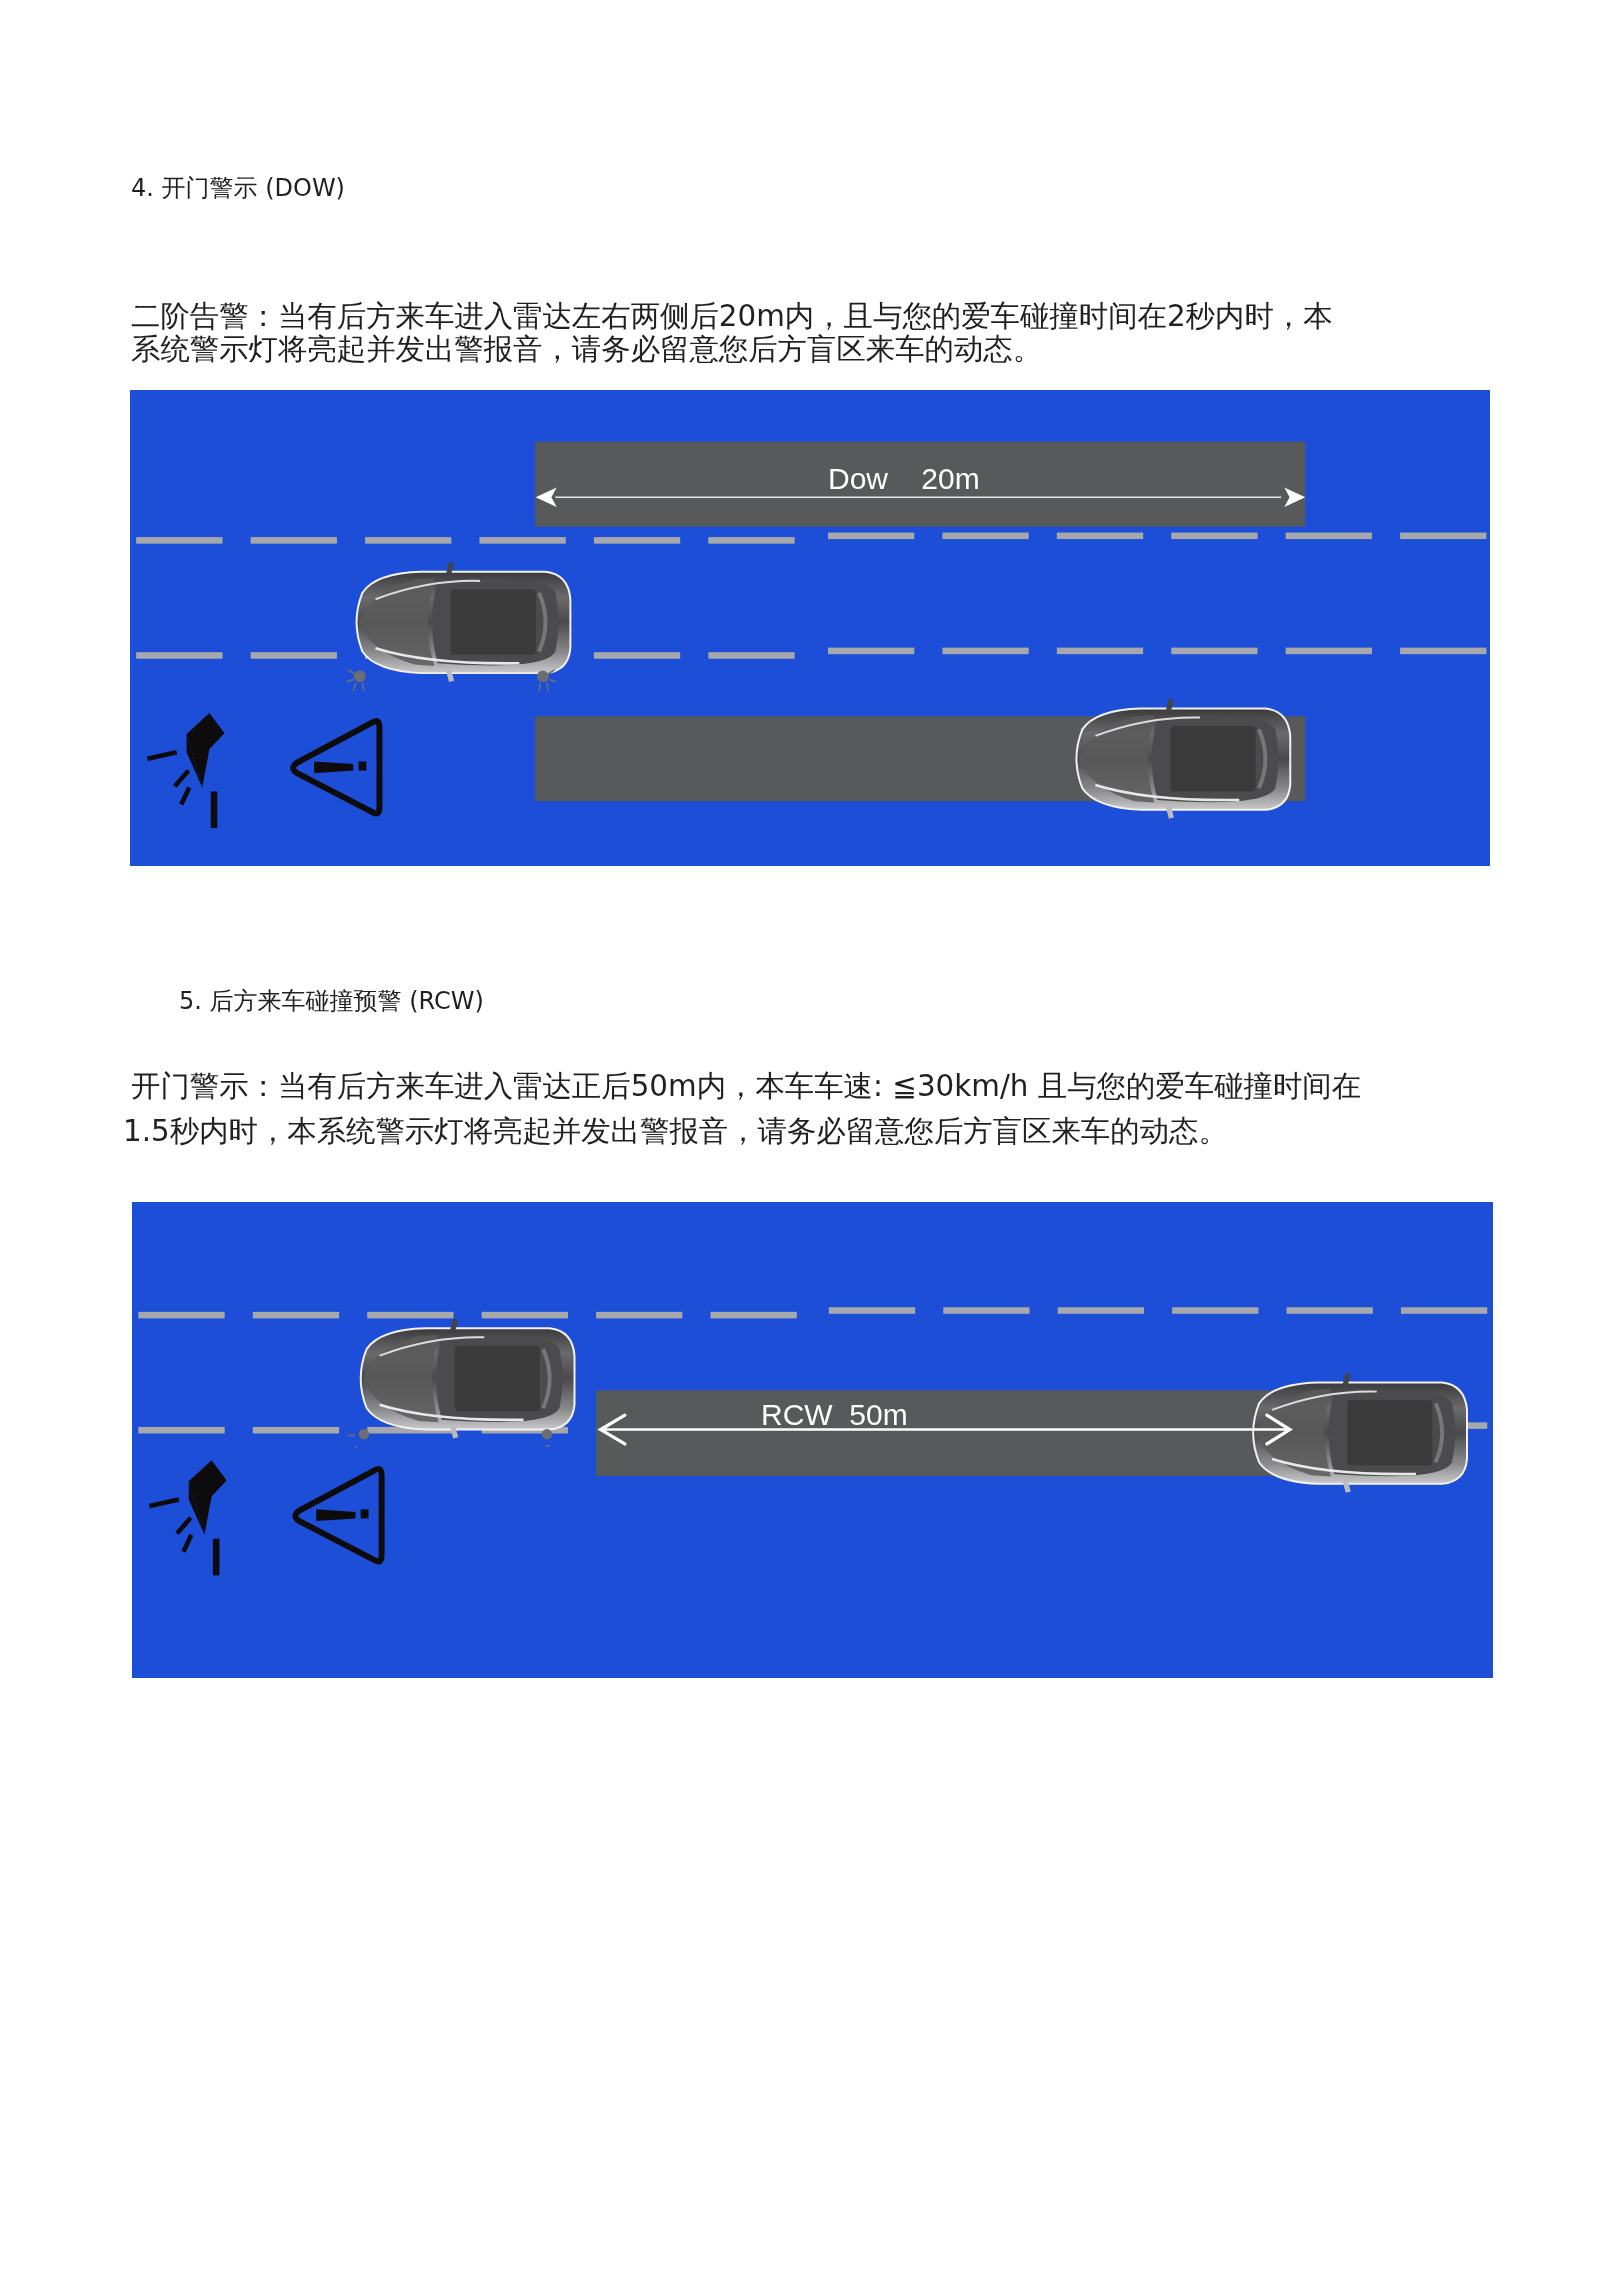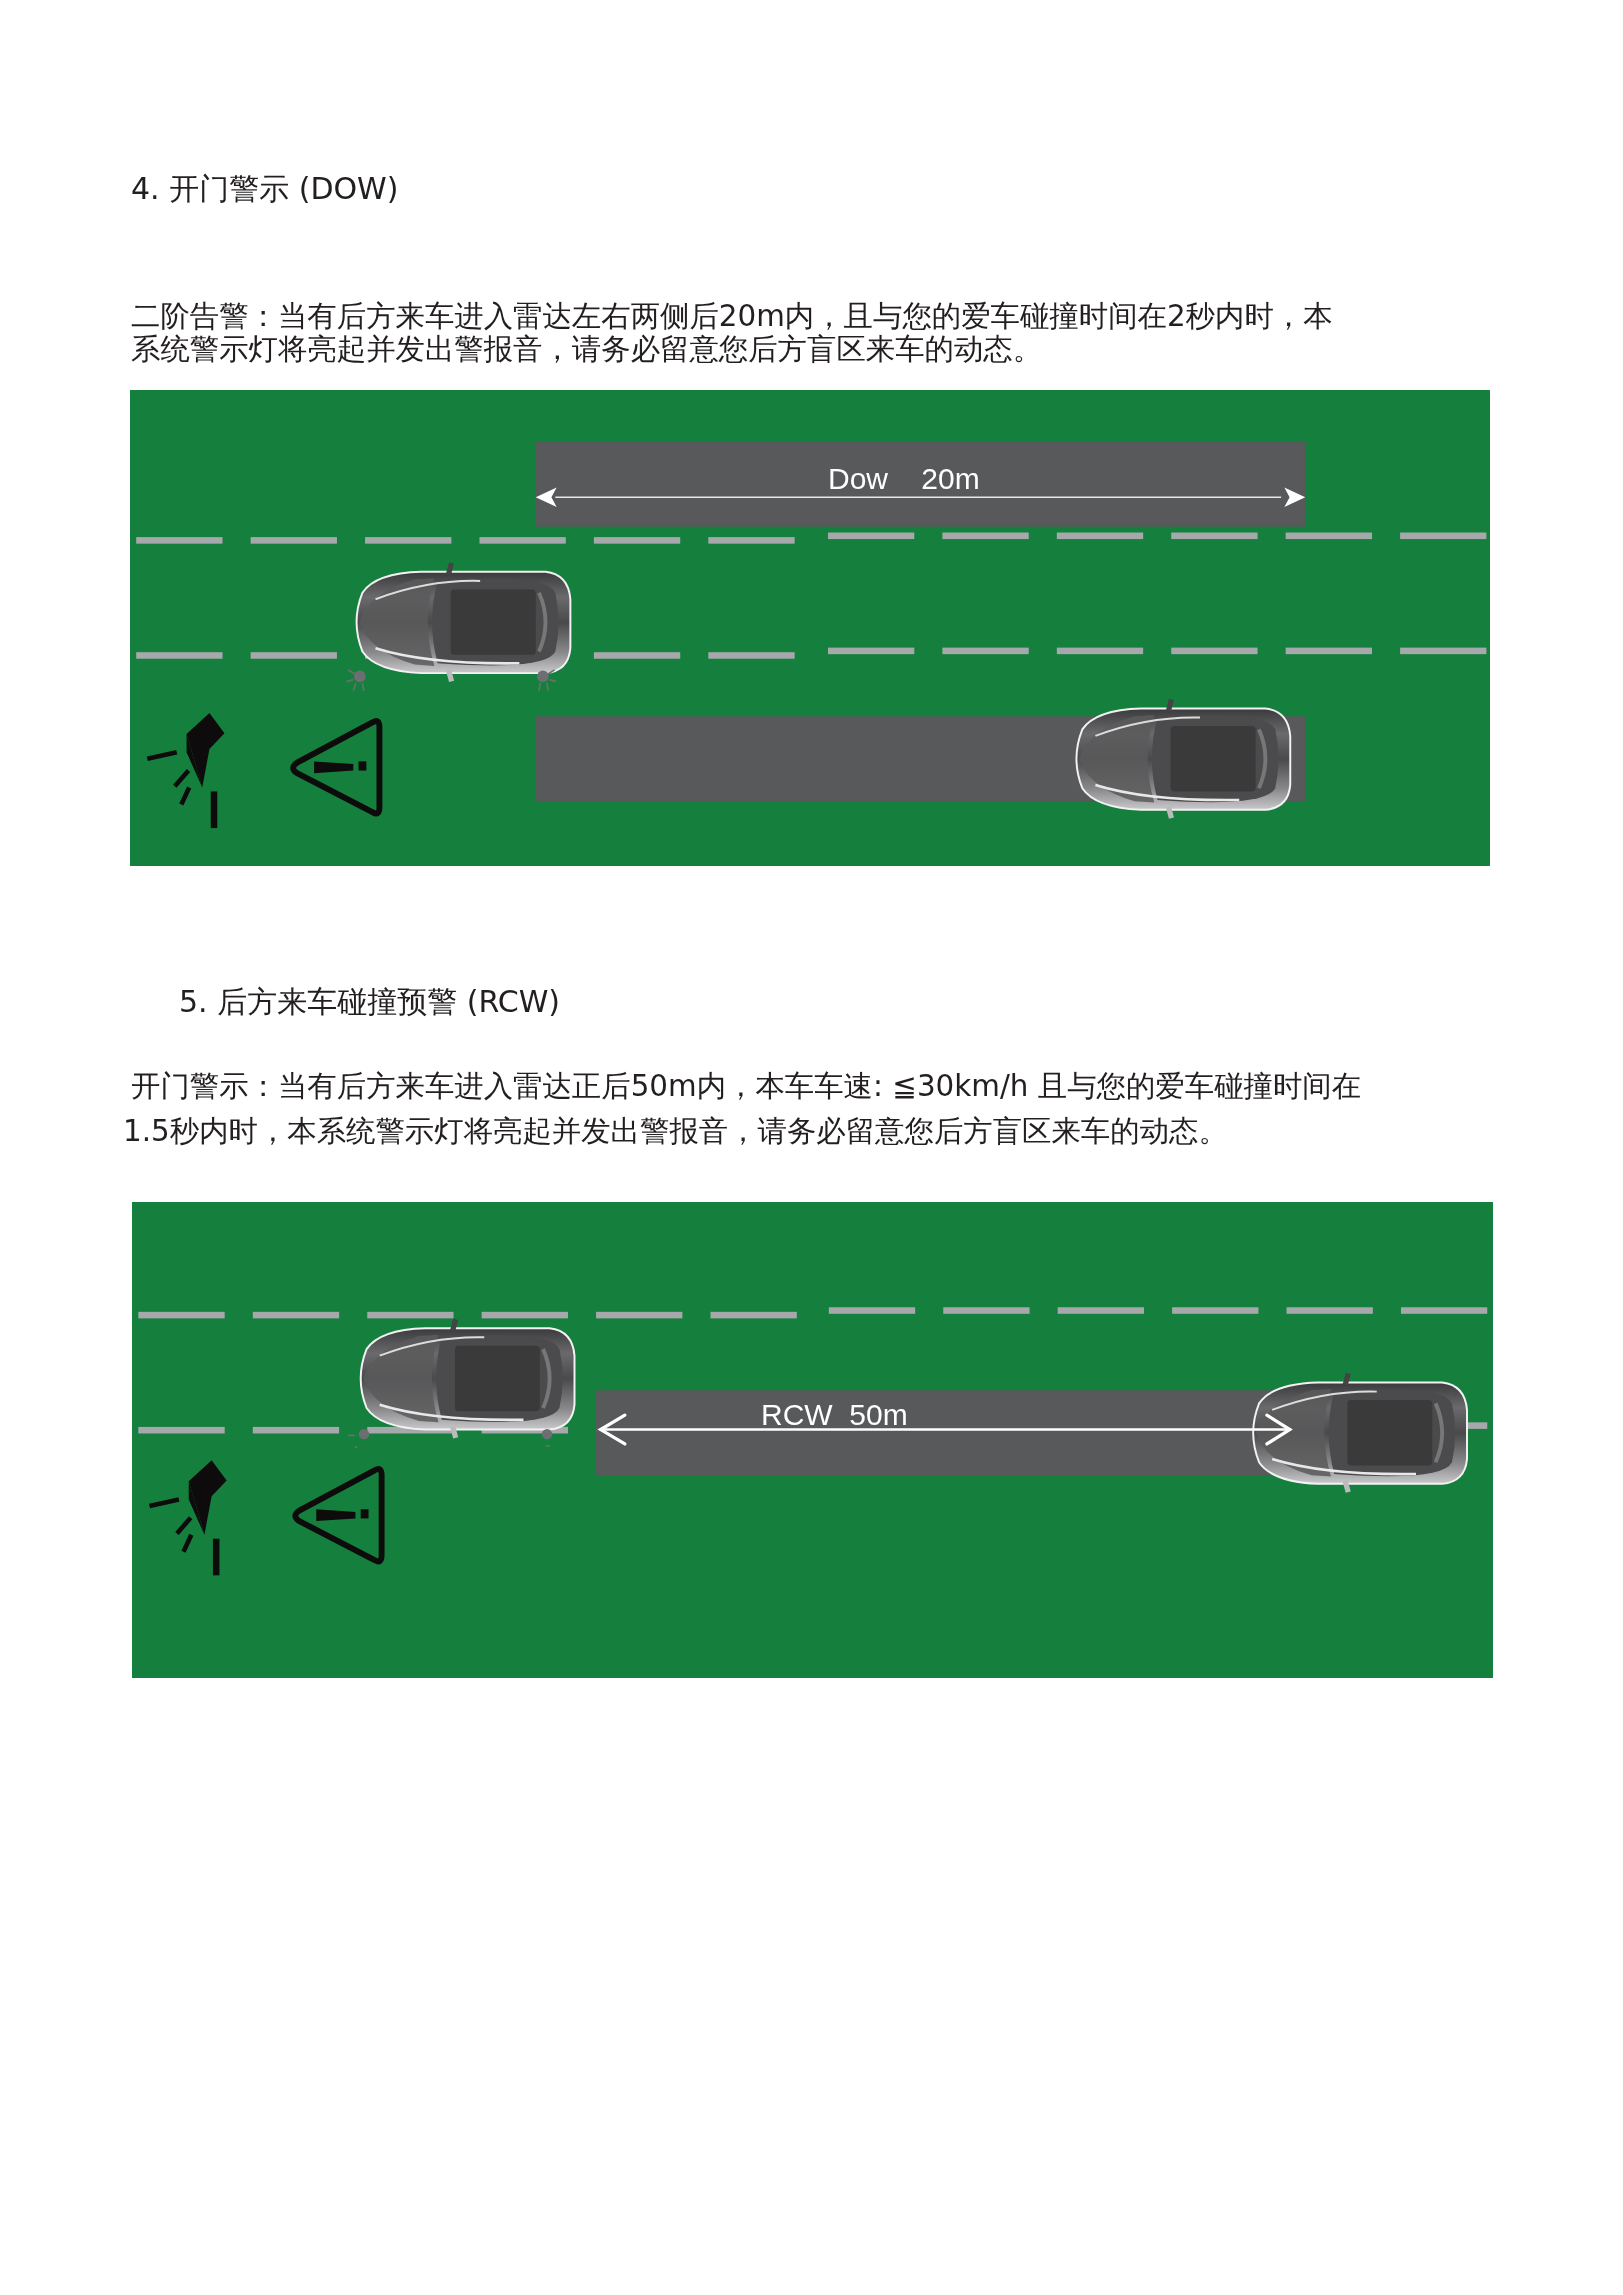--- a/index.html
+++ b/index.html
@@ -1,21 +1,21 @@
 <!DOCTYPE html>
 <html style="font-size:10.5px"><head>
 <meta charset="utf-8">
 <style>
   html, body { margin: 0; padding: 0; background: #ffffff; }
   body { width: 1623px; height: 2295px; position: relative; overflow: hidden;
          font-family: "DejaVu Sans", "Liberation Sans", sans-serif; color: #231f20; }
   .abs { position: absolute; }
-  .heading { font-size: 30px; line-height: 39px; white-space: nowrap; letter-spacing: 0px; }
+  .heading { font-size: 24px; line-height: 39px; white-space: nowrap; letter-spacing: 0px; }
   .para { font-size: 29.4px; line-height: 46px; white-space: nowrap; }
-  .panel { position: absolute; background: #15803d; overflow: hidden; }
+  .panel { position: absolute; background: #1d4ed8; overflow: hidden; }
   .panel svg { position: absolute; left: 0; top: 0; }
   .bar-label { position: absolute; color: #ffffff; font-family: "Liberation Sans", "DejaVu Sans", sans-serif;
                font-size: 30px; line-height: 33px; white-space: pre; }
 </style>
 </head>
 <body>
 
 <div class="abs heading" style="left:131px; top:169px;">4.  开门警示  (DOW)</div>
 <div class="abs para" style="left:131px; top:249px;margin-top:44px;">二阶告警：当有后方来车进入雷达左右两侧后20m内，且与您的爱车碰撞时间在2秒内时，本</div>
 <div class="abs para" style="left:131px; top:294px;margin-top:32px;">系统警示灯将亮起并发出警报音，请务必留意您后方盲区来车的动态。</div>

